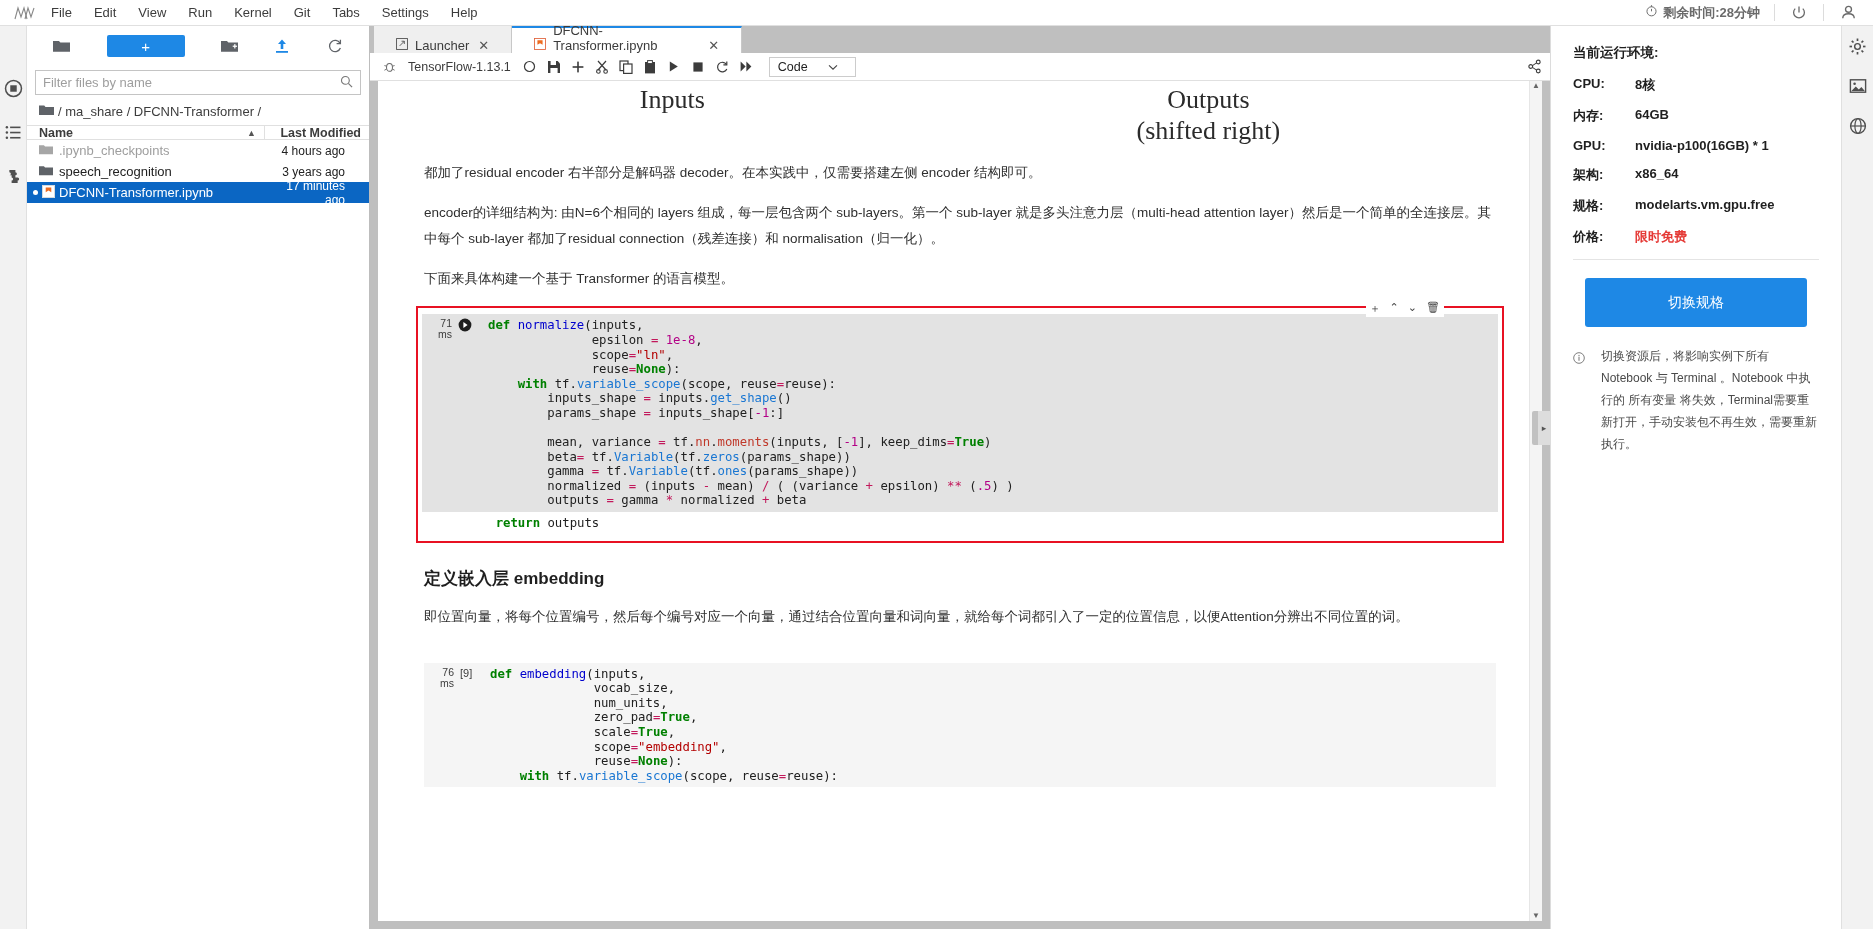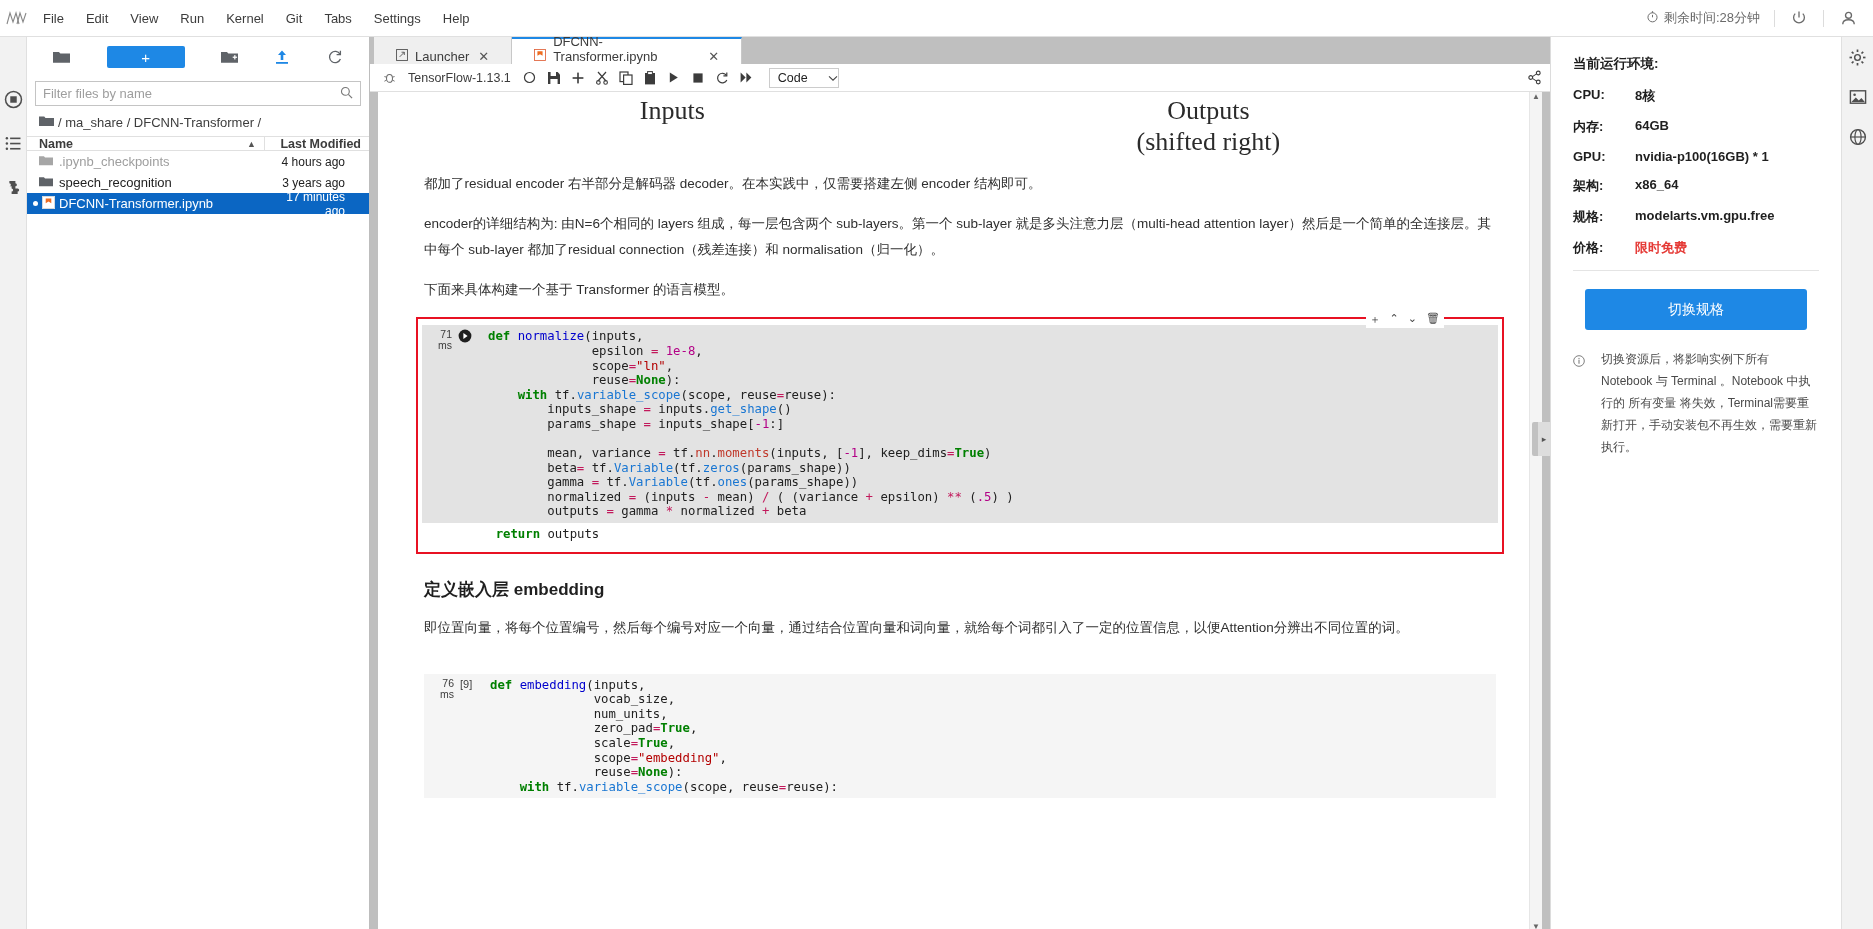--- a/index.html
+++ b/index.html
@@ -1,26 +1,26 @@
 <!DOCTYPE html>
 <html><head>
 <meta charset="utf-8">
 <style>
   * { box-sizing: border-box; margin:0; padding:0; }
   html,body { width:1873px; height:929px; overflow:hidden;
     font-family:"Liberation Sans", sans-serif; background:#fff; color:#212121; }
 
   
-  .menubar { height:37px; display:flex; align-items:center; background:#fff;
-    border-bottom:1px solid #e0e0e0; font-size:13px; padding-left:2px; }
+  .menubar { height:26px; display:flex; align-items:center; background:#fff;
+    border-bottom:1px solid #e0e0e0; font-size:13px; padding-left:10px; }
   .logo { width:30px; height:22px; display:flex; align-items:center; justify-content:center; }
   .menu-item { padding:3px 11px; color:#3c3c3c; cursor:pointer; }
   .menubar-right { margin-left:auto; display:flex; align-items:center; height:100%; }
-  .time-box { display:flex; align-items:center; gap:5px; color:#6a6a6a; font-size:13px;
-    padding:0 14px; }
+  .time-box { display:flex; gap:5px; color:#6a6a6a; font-size:13px;
+    padding:0 14px;font-weight:bold; }
   .vsep { width:1px; height:17px; background:#dcdcdc; }
   .icon-btn { padding:0 16px; display:flex; align-items:center; justify-content:center;
     color:#6a6a6a; cursor:pointer; }
 
   
   .shell { display:flex; height:903px; }
 
   
   .activitybar { width:27px; background:#f2f2f2; border-right:1px solid #e0e0e0;
     display:flex; flex-direction:column; align-items:center; padding-top:52px; gap:24px; }
@@ -64,21 +64,21 @@
     font-size:13px; background:#efefef; border-right:1px solid #c8c8c8;
     color:#3c3c3c; cursor:pointer; max-width:230px; }
   .tab.active { background:#fff; border-top:2px solid #1e88e5; }
   .tab .x { color:#555; font-size:13px; margin-left:2px; }
   .nb-toolbar { height:28px; background:#fff; border-bottom:1px solid #e0e0e0;
     display:flex; align-items:center; gap:2px; padding:0 8px; }
   .tb { width:22px; height:22px; display:flex; align-items:center; justify-content:center;
     color:#4a4a4a; cursor:pointer; }
   .kname { font-size:12.5px; color:#3c3c3c; padding:0 6px; }
   .celltype { display:flex; align-items:center; gap:20px; border:1px solid #ccc;
-    height:20px; padding:0 0 0 8px; font-size:12.5px; margin-left:10px; cursor:pointer; }
+    height:20px; padding:0 17px 0 8px; font-size:12.5px; margin-left:10px; cursor:pointer; }
   .share { margin-left:auto; color:#3c3c3c; cursor:pointer; display:flex; }
 
   .nb-scrollwrap { flex:1; display:flex; background:#bfbfbf; overflow:hidden; position:relative; }
   .nb-pane { flex:1; background:#fff; margin:0 8px 8px 8px; overflow:hidden; position:relative; }
   .nb-inner { padding:0 46px 0 46px; }
 
   .hdrimg { text-align:center; color:#2b2b2b; font-size:26px; line-height:1.18;
     padding-top:4px; font-family:"Liberation Serif", serif; }
   .hdrimg .r { display:flex; justify-content:space-around; }
   p.md { font-size:13.5px; line-height:26px; color:#2f2f2f; margin:14px 0; }
@@ -111,21 +111,21 @@
 
   
   .rightpanel { width:291px; background:#fff; border-left:1px solid #dcdcdc;
     padding:18px 22px 0 22px; }
   .rp-title { font-size:13.5px; font-weight:bold; color:#1f1f1f; margin-bottom:14px; }
   .rp-row { display:flex; font-size:13px; margin-bottom:13px; }
   .rp-key { width:62px; font-weight:bold; color:#1f1f1f; }
   .rp-val { font-weight:bold; color:#1f1f1f; }
   .rp-val.free { color:#e53935; }
   .rp-divider { height:1px; background:#e4e4e4; margin:6px 0 18px 0; }
-  .rp-btn { background:#1e88e5; color:#fff; height:41px; border-radius:3px; display:flex;
+  .rp-btn { background:#1e88e5; color:#fff; height:49px; border-radius:3px; display:flex;
     align-items:center; justify-content:center; font-size:14px; cursor:pointer;
     margin:0 12px 18px 12px; }
   .rp-note { font-size:12px; line-height:22px; color:#4a4a4a; display:flex; gap:15px; }
 
   .rightbar { width:32px; background:#f2f2f2; border-left:1px solid #e0e0e0;
     display:flex; flex-direction:column; align-items:center; padding-top:10px; gap:20px; }
 </style>
 </head>
 <body>
 

